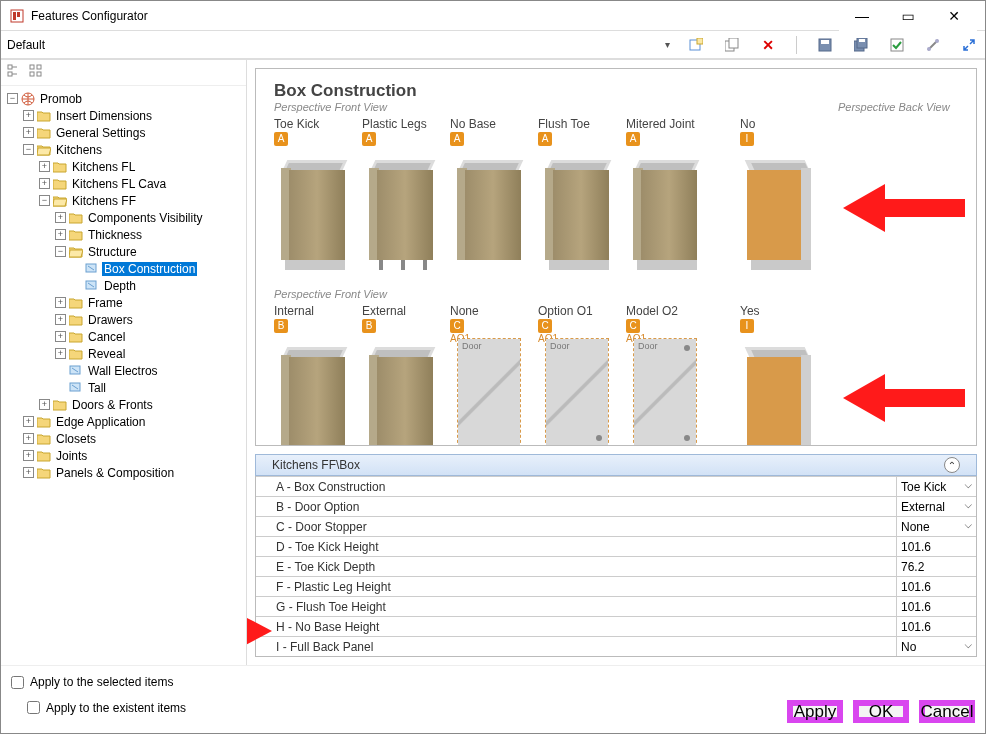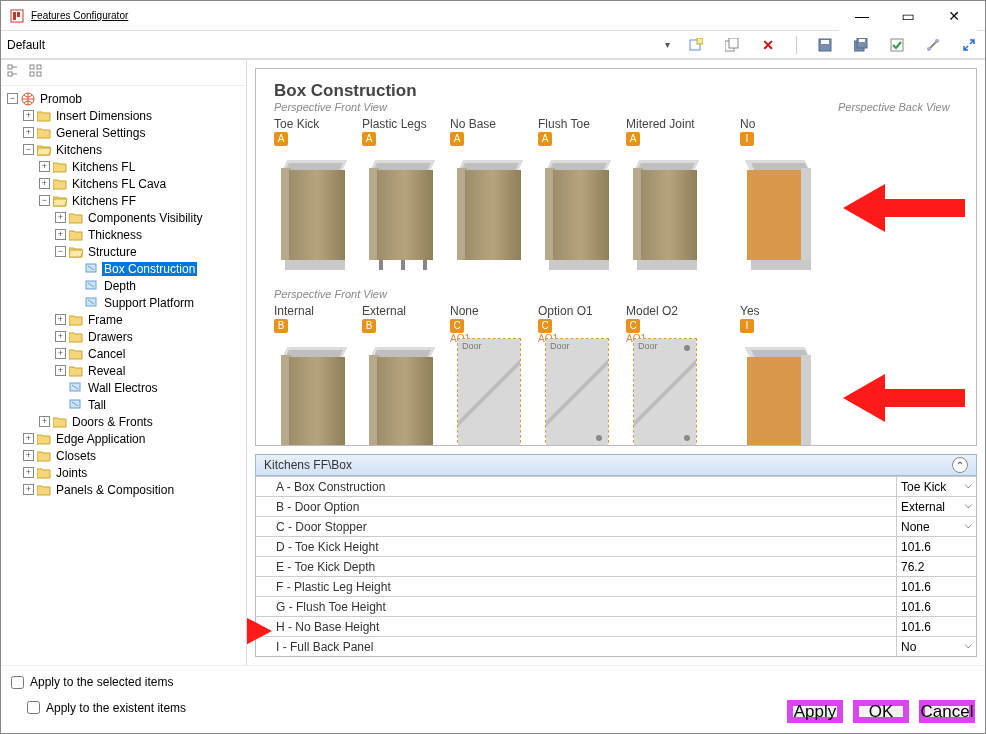--- a/index.html
+++ b/index.html
@@ -1,20 +1,20 @@
 <!DOCTYPE html>
 <html><head>
 <meta charset="utf-8">
 <style>
 * { box-sizing: border-box; margin: 0; padding: 0; }
 body { font-family: "Segoe UI", Tahoma, sans-serif; font-size: 12px; background: #f0f0f0; overflow: hidden; }
 .window { width: 986px; height: 734px; background: #fff; border: 1px solid #888; display: flex; flex-direction: column; }
 .titlebar { height: 30px; display: flex; align-items: center; padding: 0 8px; border-bottom: 1px solid #ddd; }
 .titlebar .icon-box { width: 16px; height: 16px; margin-right: 6px; display:flex; align-items:center; justify-content:center; }
-.titlebar .title { flex: 1; font-size: 10px; text-decoration: underline; }
+.titlebar .title { flex: 1; font-size: 12px; }
 .titlebar .winbtns { display: flex; gap: 0; }
 .titlebar .winbtn { width: 46px; height: 30px; display:flex; align-items:center; justify-content:center; font-size:14px; background:#fff; }
 .toolbar { height: 28px; border-bottom: 1px solid #ddd; display:flex; align-items:center; padding:0 6px; gap:16px; }
 .toolbar .default-label { font-size:12px; }
 .toolbar .spacer { flex: 1; }
 .toolbar .tbtn { width: 20px; height: 20px; display:flex; align-items:center; justify-content:center; font-size:12px; border:1px solid transparent; border-radius:2px; }
 .tbtn svg { display:block; }
 .main { flex: 1; display: flex; border-top: 1px solid #ddd; overflow:hidden; }
 .sidebar { width: 246px; border-right: 1px solid #ddd; display:flex; flex-direction:column; }
 .sidebar-top { height: 26px; border-bottom: 1px solid #eee; display:flex; align-items:center; padding:0 6px; gap:8px; }
@@ -52,21 +52,21 @@
 .cab-front.plain { background:#d8d8d8; }
 .cab-front.orange { background:#d89a4a; }
 .cab-base { position:absolute; left:4px; right:0; bottom:0; height:10px; background:#c9c9c9; }
 .cab-base.legs { background:transparent; display:flex; justify-content:space-between; padding:0 6px; }
 .cab-base.legs .leg { width:4px; height:10px; background:#888; }
 .cab-box.back .cab-side { left:auto; right:0; }
 .cab-box.back .cab-front { left:0; right:8px; background:#d89a4a; }
 .cab-box.back .cab-top { transform: skewX(25deg); left:0; right:4px;}
 .cab-box.back .cab-inner { transform: skewX(25deg); }
 .thumb .ao1 { font-size:10px; color:#d88a2a; }
-.props-header { margin-top:8px; height:22px; background: linear-gradient(#e8f0fb,#d2e2f6); border:1px solid #9fb9d9; display:flex; align-items:center; padding:0 8px; font-size:12px; color:#333; }
+.props-header { margin-top:8px; height:22px; background: linear-gradient(#e8f0fb,#d2e2f6); border:1px solid #9fb9d9; display:flex; align-items:center; padding:0 16px; font-size:12px; color:#333; }
 .props-header .collapse { margin-left:auto; width:16px; height:16px; border:1px solid #888; border-radius:50%; display:flex; align-items:center; justify-content:center; font-size:10px; background:#fff; }
 .props-table { border:1px solid #bbb; border-top:none; }
 .props-row { display:flex; border-top:1px solid #ccc; height:20px; align-items:center; font-size:12px; }
 .props-row .pname { flex:1; padding-left: 20px; color:#333; }
 .props-row .pval { width: 80px; border-left:1px solid #ccc; padding: 0 4px; height:100%; display:flex; align-items:center; position:relative; }
 .props-row .pval.select::after { content:"⌵"; position:absolute; right:4px; top:2px; font-size:10px; color:#555; }
 .bottom { padding: 6px 10px 10px; border-top:1px solid #eee; }
 .bottom .check-row { display:flex; align-items:center; gap:6px; height:20px; font-size:12px; }
 .bottom .check-row input { width:13px; height:13px; }
 .bottom .button-row { display:flex; gap:10px; justify-content:flex-end; margin-top:8px; }
@@ -298,32 +298,20 @@
                                 <span class="expander empty"></span>
                                 <span class="ticon">
                                   <svg width="14" height="12">
                                     <rect x="1" y="1" width="10" height="8" fill="#cde4f7" stroke="#6a9fd0"></rect>
                                     <path d="M3 3 L9 7" stroke="#6a9fd0"></path>
                                   </svg>
                                 </span>
                                 <span class="label">Depth</span>
                               </div>
                             </li>
-                          <li>
-                              <div class="row">
-                                <span class="expander empty"></span>
-                                <span class="ticon">
-                                  <svg width="14" height="12">
-                                    <rect x="1" y="1" width="10" height="8" fill="#cde4f7" stroke="#6a9fd0"></rect>
-                                    <path d="M3 3 L9 7" stroke="#6a9fd0"></path>
-                                  </svg>
-                                </span>
-                                <span class="label">Support Platform</span>
-                              </div>
-                            </li>
                         </ul>
                       </li>
                       <li>
                           <div class="row">
                             <span class="expander">+</span>
                             <span class="ticon">
                               <svg width="14" height="12">
                                 <path d="M0 2 h5 l1 1 h7 v8 h-13 z" fill="#f5d67a" stroke="#c9a62f"></path>
                               </svg>
                             </span>

